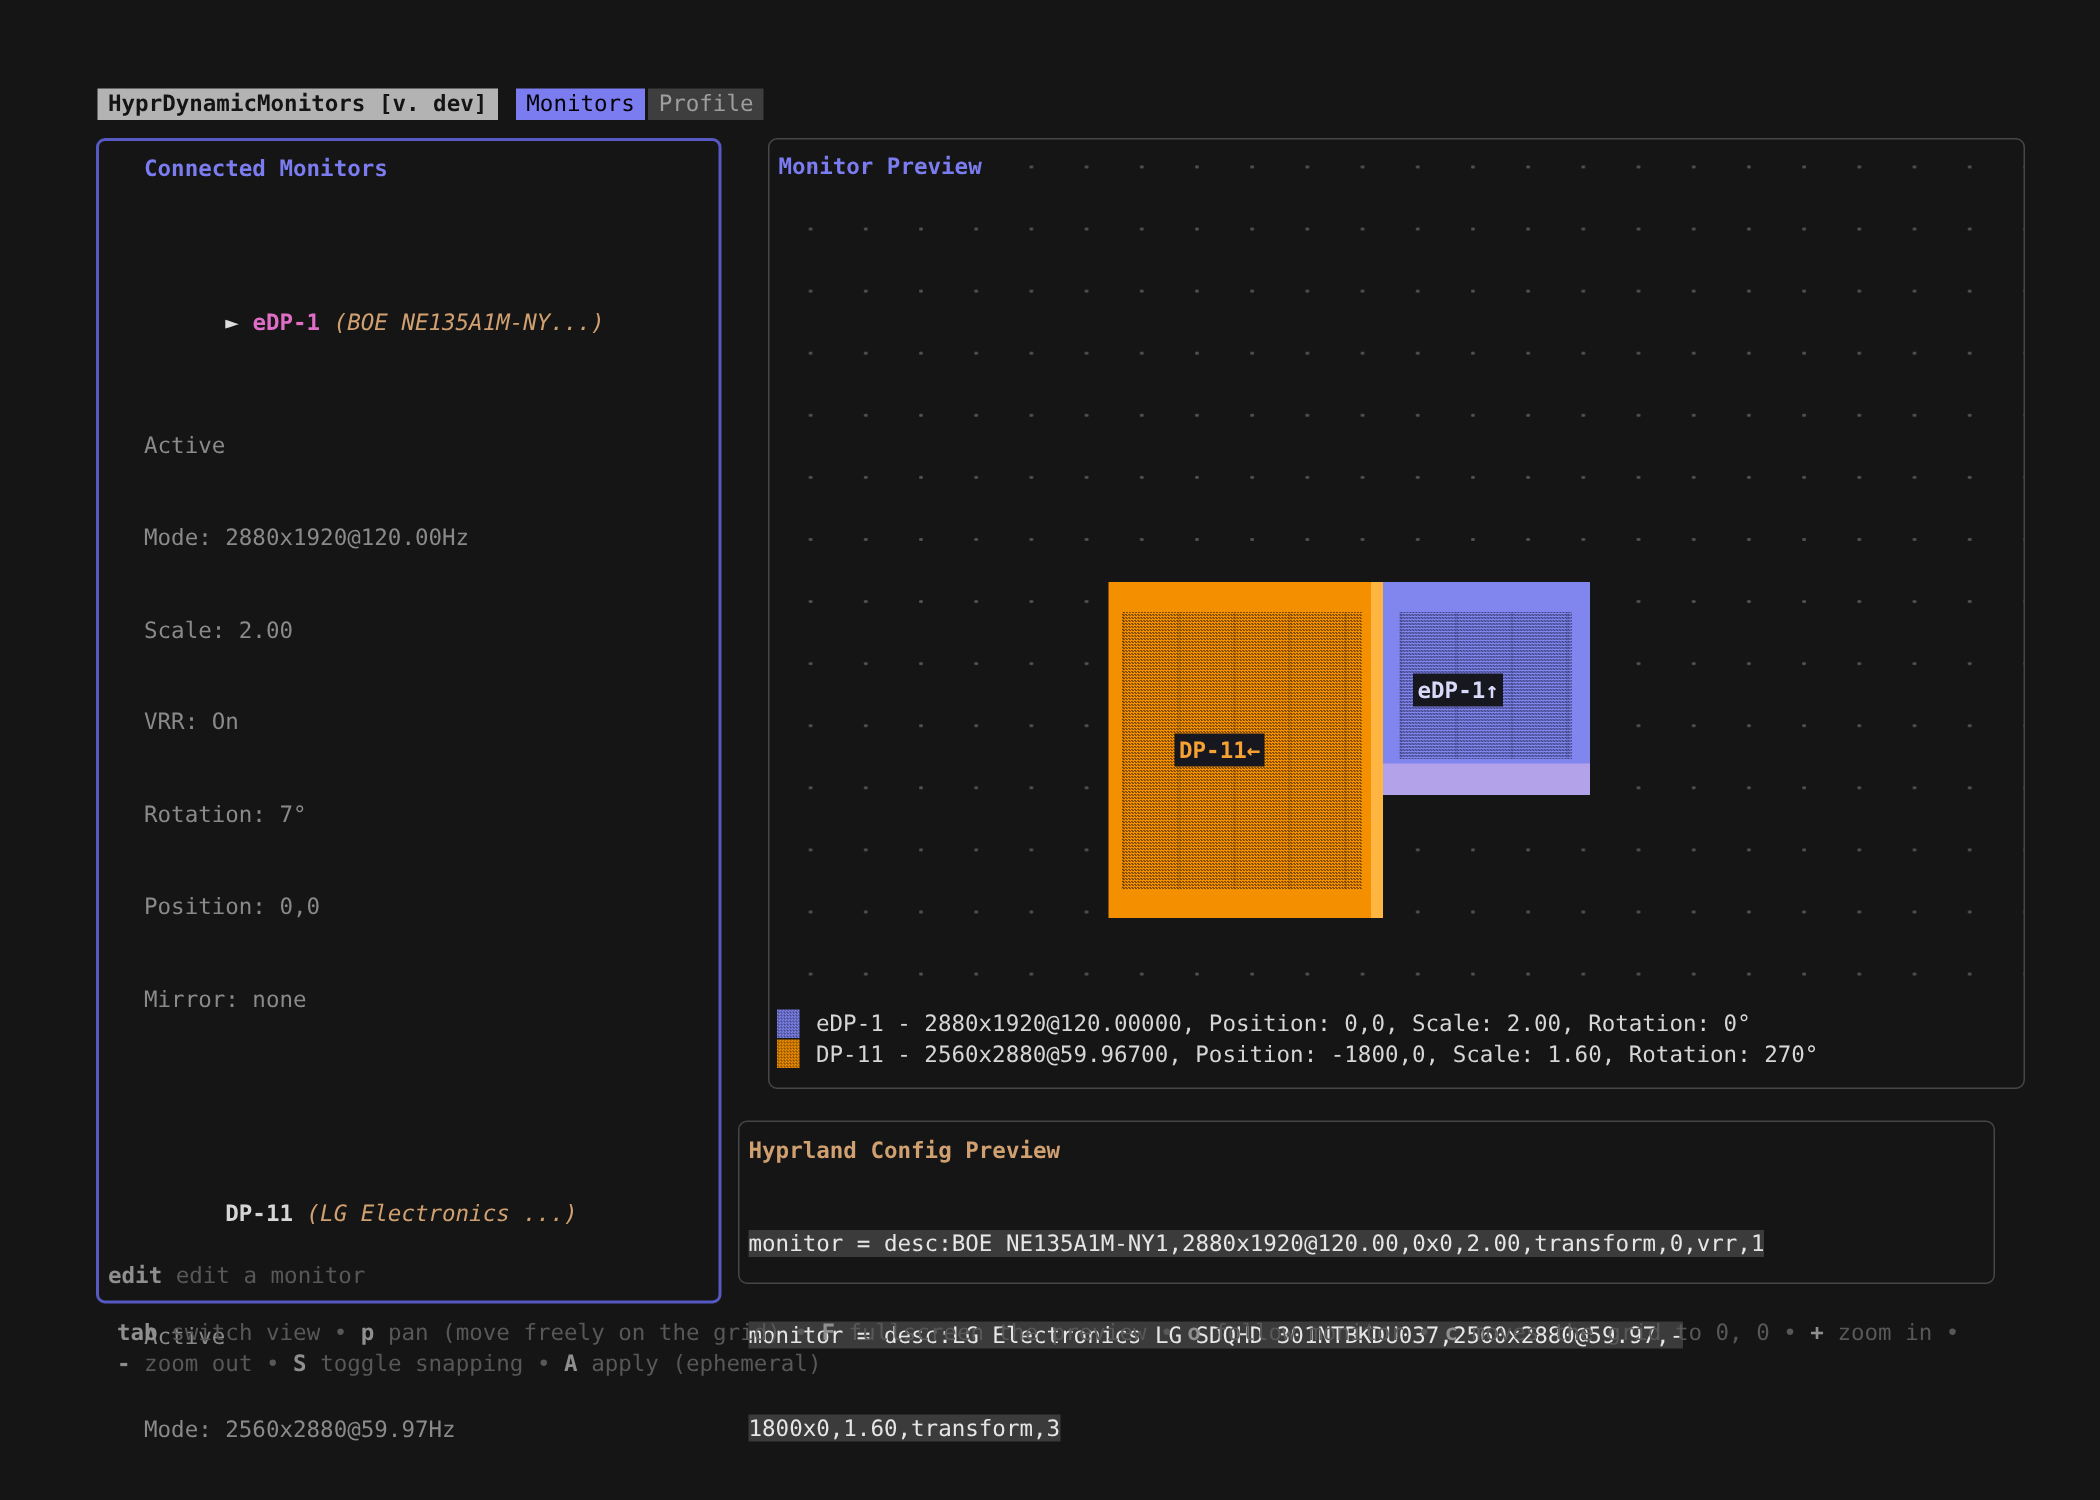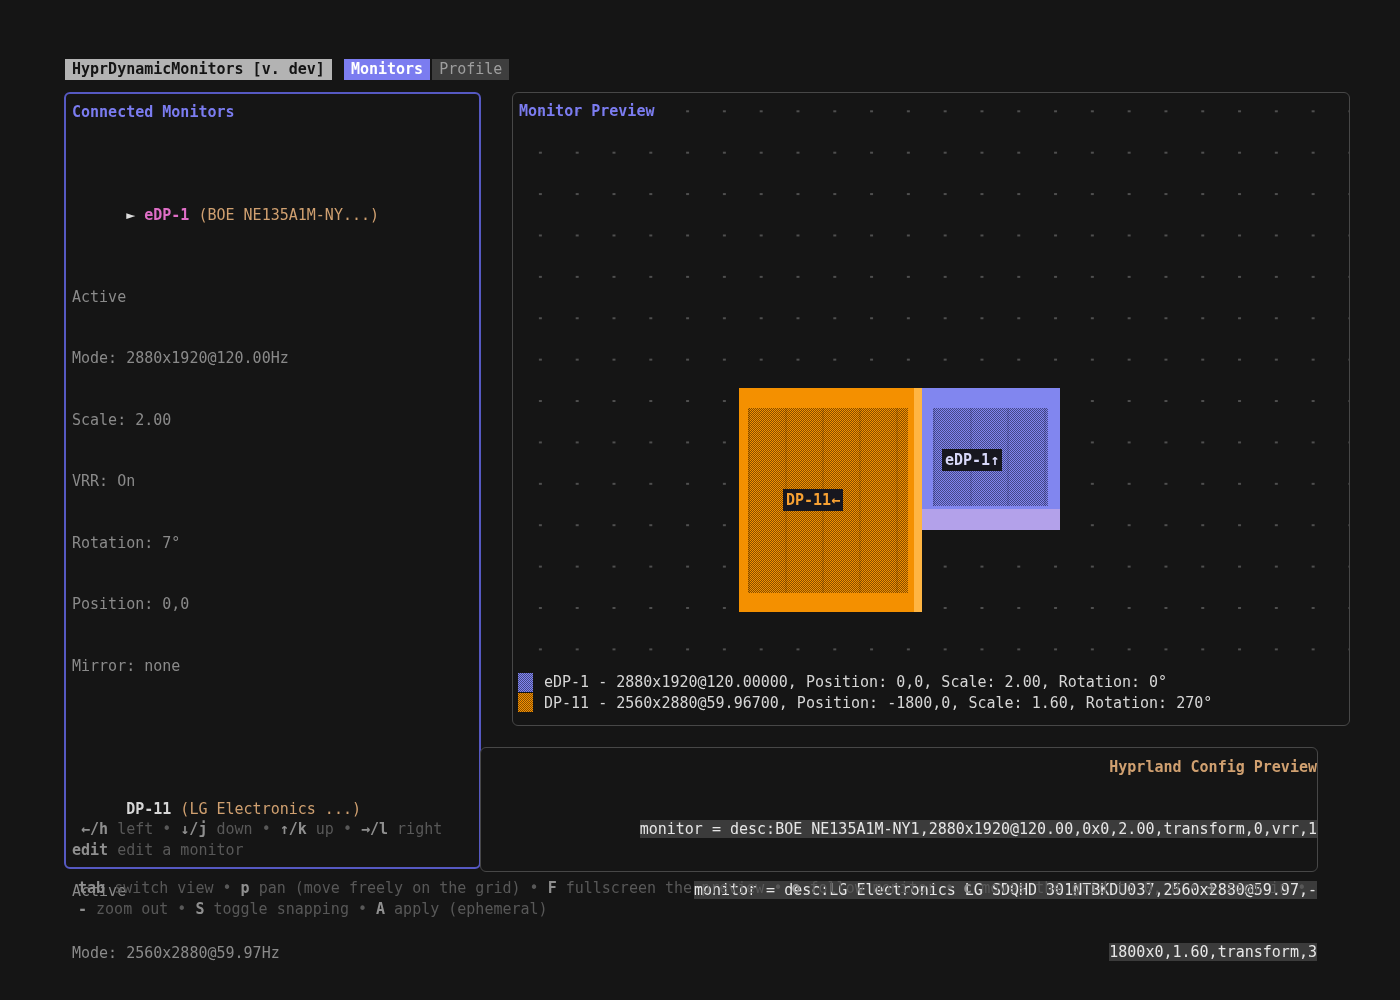--- a/index.html
+++ b/index.html
@@ -18,38 +18,38 @@
     font-family:"DejaVu Sans Mono","Liberation Mono",monospace;
     font-size:15px; line-height:20.5px; color:var(--gray-text);
     position:relative; overflow:hidden;
   }
   .abs{position:absolute;}
 
   
   .tabbar{left:65px; top:59px; height:21px; white-space:nowrap;}
   .chip{display:inline-block; height:21px; line-height:21px; padding:0 7px; vertical-align:top;}
   .chip-title{background:var(--title-chip-bg); color:#141414; font-weight:bold; margin-right:12px;}
-  .chip-active{background:var(--accent); color:#ffffff; font-weight:bold; margin-right:2px;}
+  .chip-active{background:var(--accent); color:#000000; font-weight:normal; margin-right:2px;}
   .chip-inactive{background:var(--inactive-chip-bg); color:#9e9e9e;}
 
   
   .panel{border-radius:6px; background:var(--bg);}
-  .left-panel{left:64px; top:92px; width:417px; height:777px; border:2px solid var(--border-accent);}
+  .left-panel{left:64px; top:92px; width:417px; height:777px; border:2px solid var(--border-accent);padding-left:24px;}
   .preview-panel{left:512px; top:92px; width:838px; height:634px; border:1px solid var(--border-gray);text-align:right;}
-  .config-panel{left:480px; top:747px; width:838px; height:125px; border:1px solid var(--border-gray);text-align:right;}
+  .config-panel{left:492px; top:747px; width:838px; height:109px; border:1px solid var(--border-gray);}
 
   .panel-title{font-weight:bold; color:var(--accent);}
   .left-panel .panel-title{margin:8px 0 20.5px 6px;}
 
   .mon-block{margin-left:6px; white-space:pre;}
   .mon-header{white-space:pre;}
   .mon-selector{color:#dcdcdc;}
   .mon-name-selected{color:var(--pink); font-weight:bold;}
   .mon-name{color:var(--white-text); font-weight:bold;}
-  .mon-desc{color:var(--tan); }
+  .mon-desc{color:var(--tan); font-style:italic;}
   .mon-line{color:var(--gray-text);}
   .blank-line{height:20.5px;}
 
   .left-help{left:6px; bottom:7px; right:6px; color:var(--dim-text);}
   .left-help .row1{padding-left:9px;}
   .k{color:var(--key-text); font-weight:bold;}
   .d{color:var(--dim-text);}
   .s{color:var(--dim-text);}
 
   
@@ -140,21 +140,20 @@
     <div class="mon-line">Active</div>
     <div class="mon-line">Mode: 2560x2880@59.97Hz</div>
     
     
     
     
     
   </div>
 
   <div class="abs left-help">
-    <div class="row1"><span class="k">←/h</span> <span class="d">left</span> <span class="s">•</span>  <span class="k">↓/j</span> <span class="d">down</span> <span class="s">•</span>  <span class="k">↑/k</span> <span class="d">up</span> <span class="s">•</span>  <span class="k">→/l</span> <span class="d">right</span></div>
     <div class="row2"><span class="k">edit</span> <span class="d">edit a monitor</span></div>
   </div>
 </div>
 
 <div class="abs panel preview-panel">
   <div class="abs preview-header">
     <span class="panel-title">Monitor Preview</span>
   </div>
 
   <div class="abs preview-grid">

